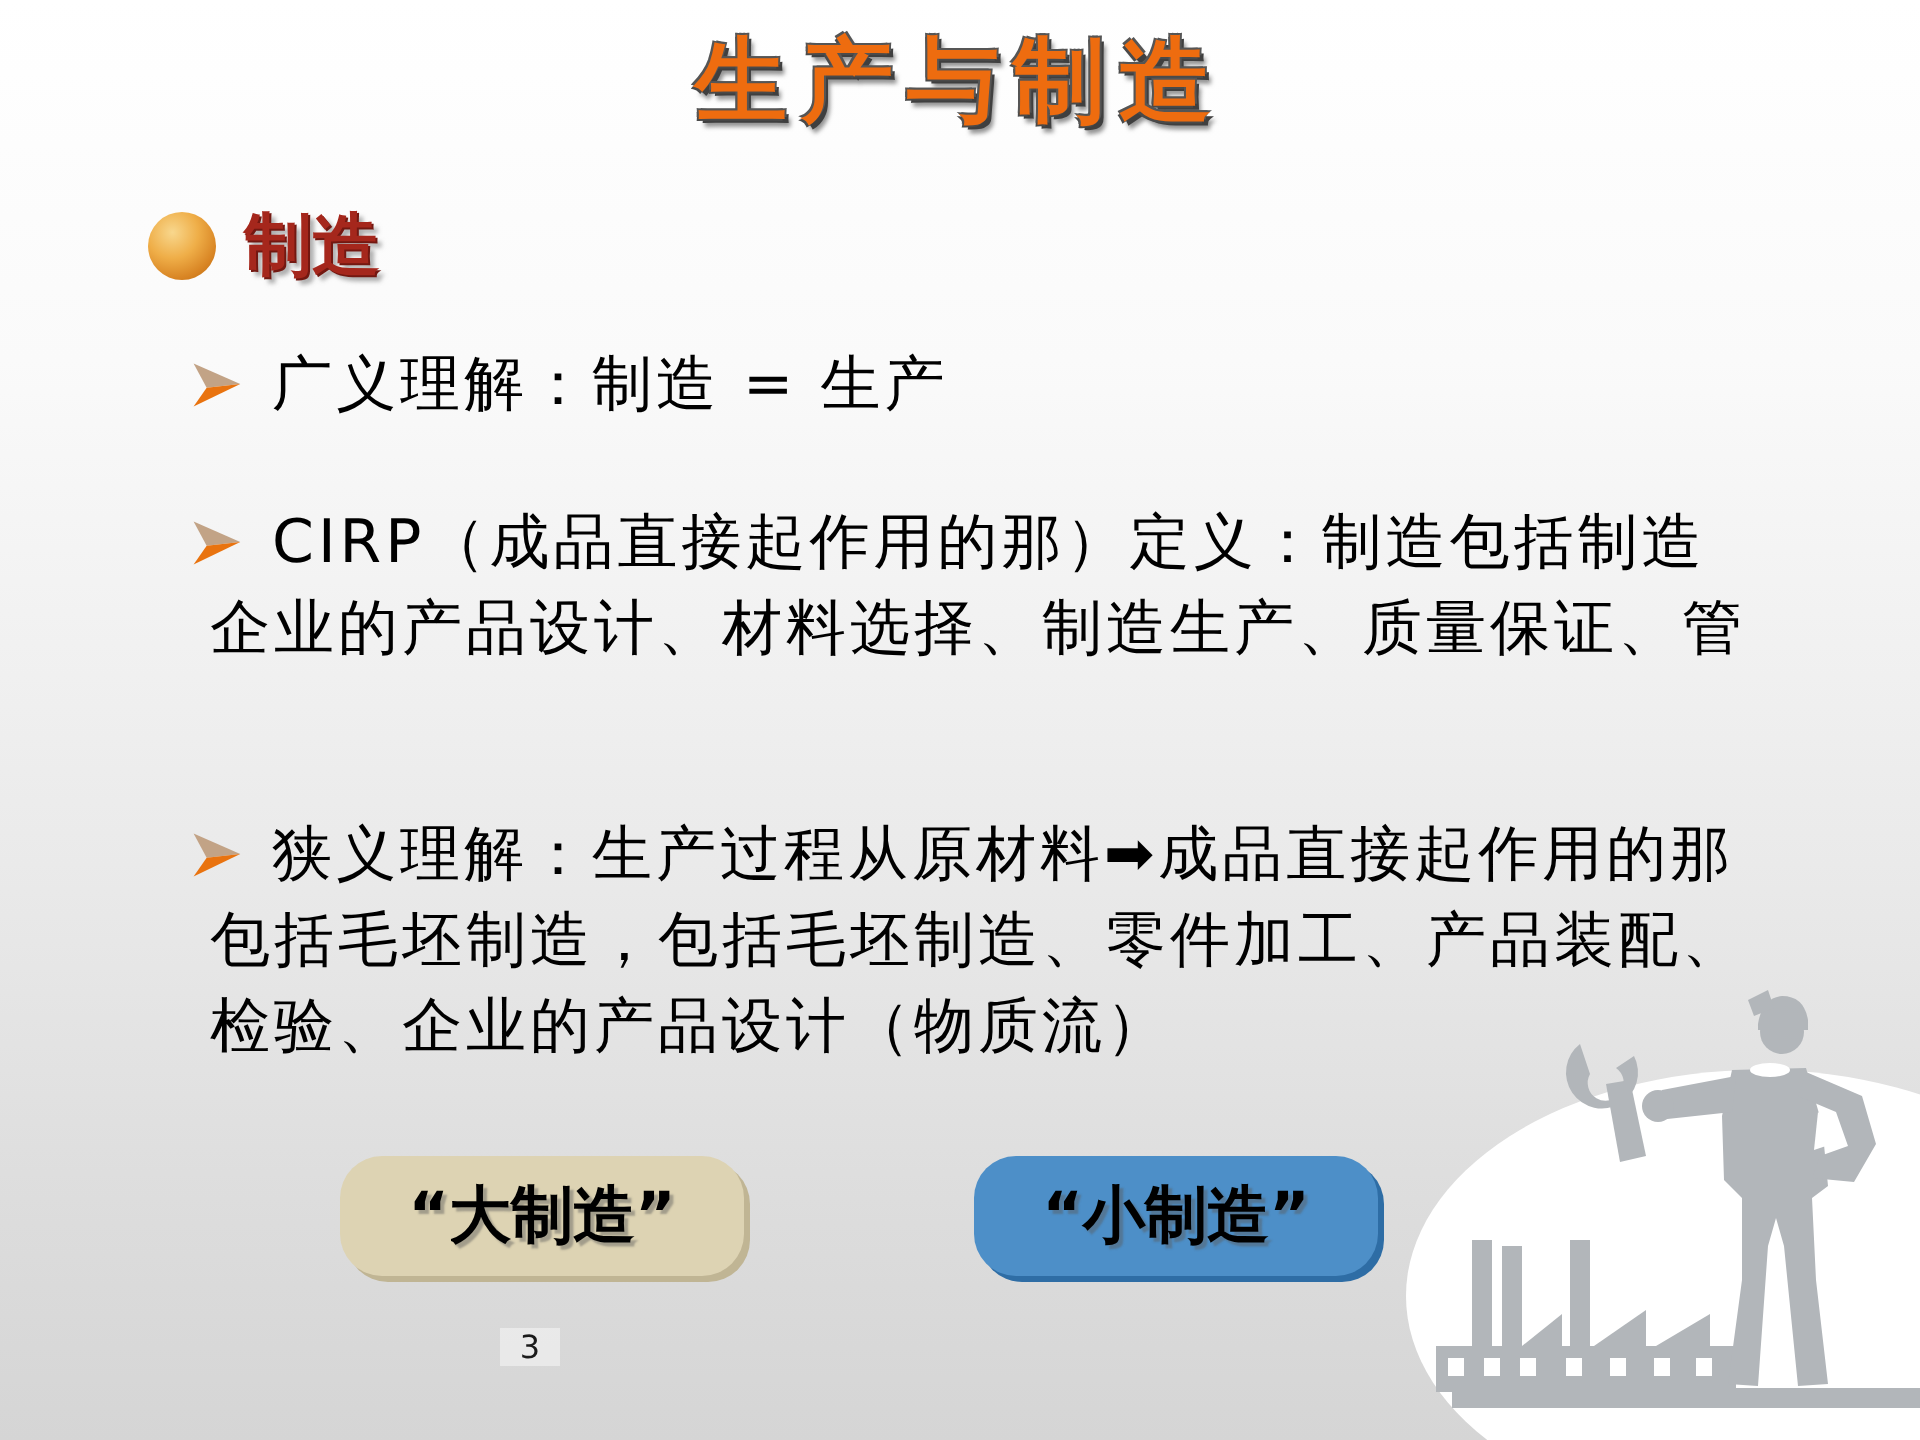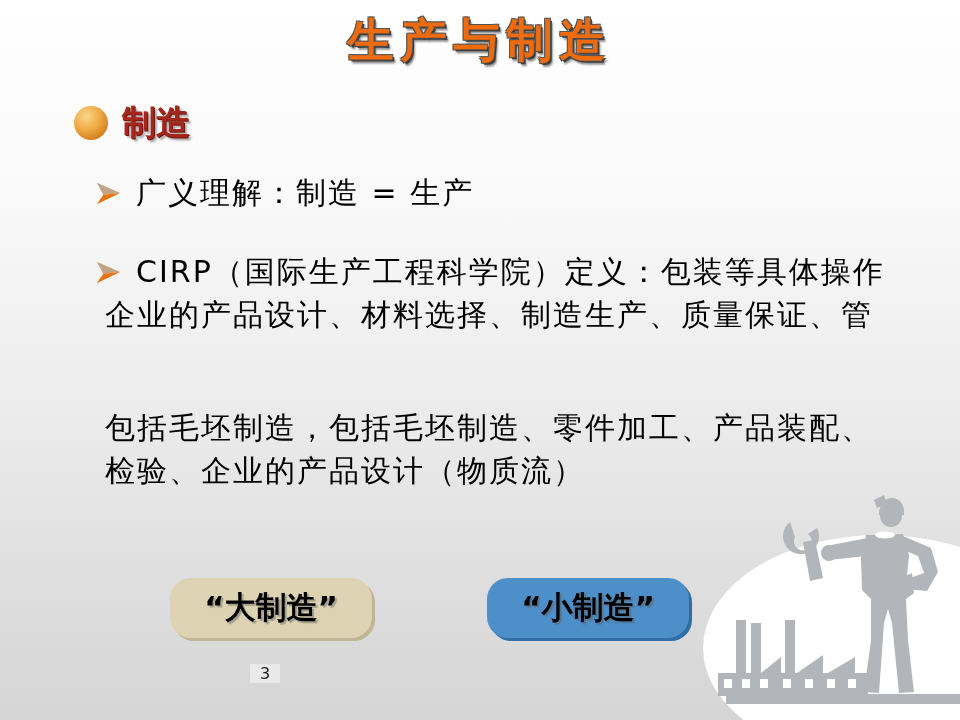--- a/index.html
+++ b/index.html
@@ -83,26 +83,34 @@
     </div>
   </div>
 
   <div class="para" style="top:250px">
     <div class="line">
       <span class="arrow">
         <svg viewBox="0 0 32 30" width="32" height="28">
           <polygon points="4,4 29,15 11,17" fill="#c2a386"></polygon>
           <polygon points="11,17 29,15 4,27" fill="#e9730f"></polygon>
         </svg>
-      </span><span>CIRP（国际生产工程科学院）定义：包装等具体操作</span>
+      </span><span>CIRP（成品直接起作用的那）定义：制造包括制造</span>
     </div>
     <div class="line cont">企业的产品设计、材料选择、制造生产、质量保证、管</div>
   </div>
 
   <div class="para" style="top:406px">
+    <div class="line">
+      <span class="arrow">
+        <svg viewBox="0 0 32 30" width="32" height="28">
+          <polygon points="4,4 29,15 11,17" fill="#c2a386"></polygon>
+          <polygon points="11,17 29,15 4,27" fill="#e9730f"></polygon>
+        </svg>
+      </span><span>狭义理解：生产过程从原材料➡成品直接起作用的那</span>
+    </div>
     <div class="line cont">包括毛坯制造，包括毛坯制造、零件加工、产品装配、</div>
     <div class="line cont">检验、企业的产品设计（物质流）</div>
   </div>
 
   <svg class="illustration" viewBox="0 0 267 230" width="267" height="230">
     <g>
       <ellipse cx="187" cy="158" rx="177" ry="113" fill="#ffffff"></ellipse>
     </g>
     <g fill="#b2b6ba">
       <rect x="33" y="204" width="234" height="10"></rect>

